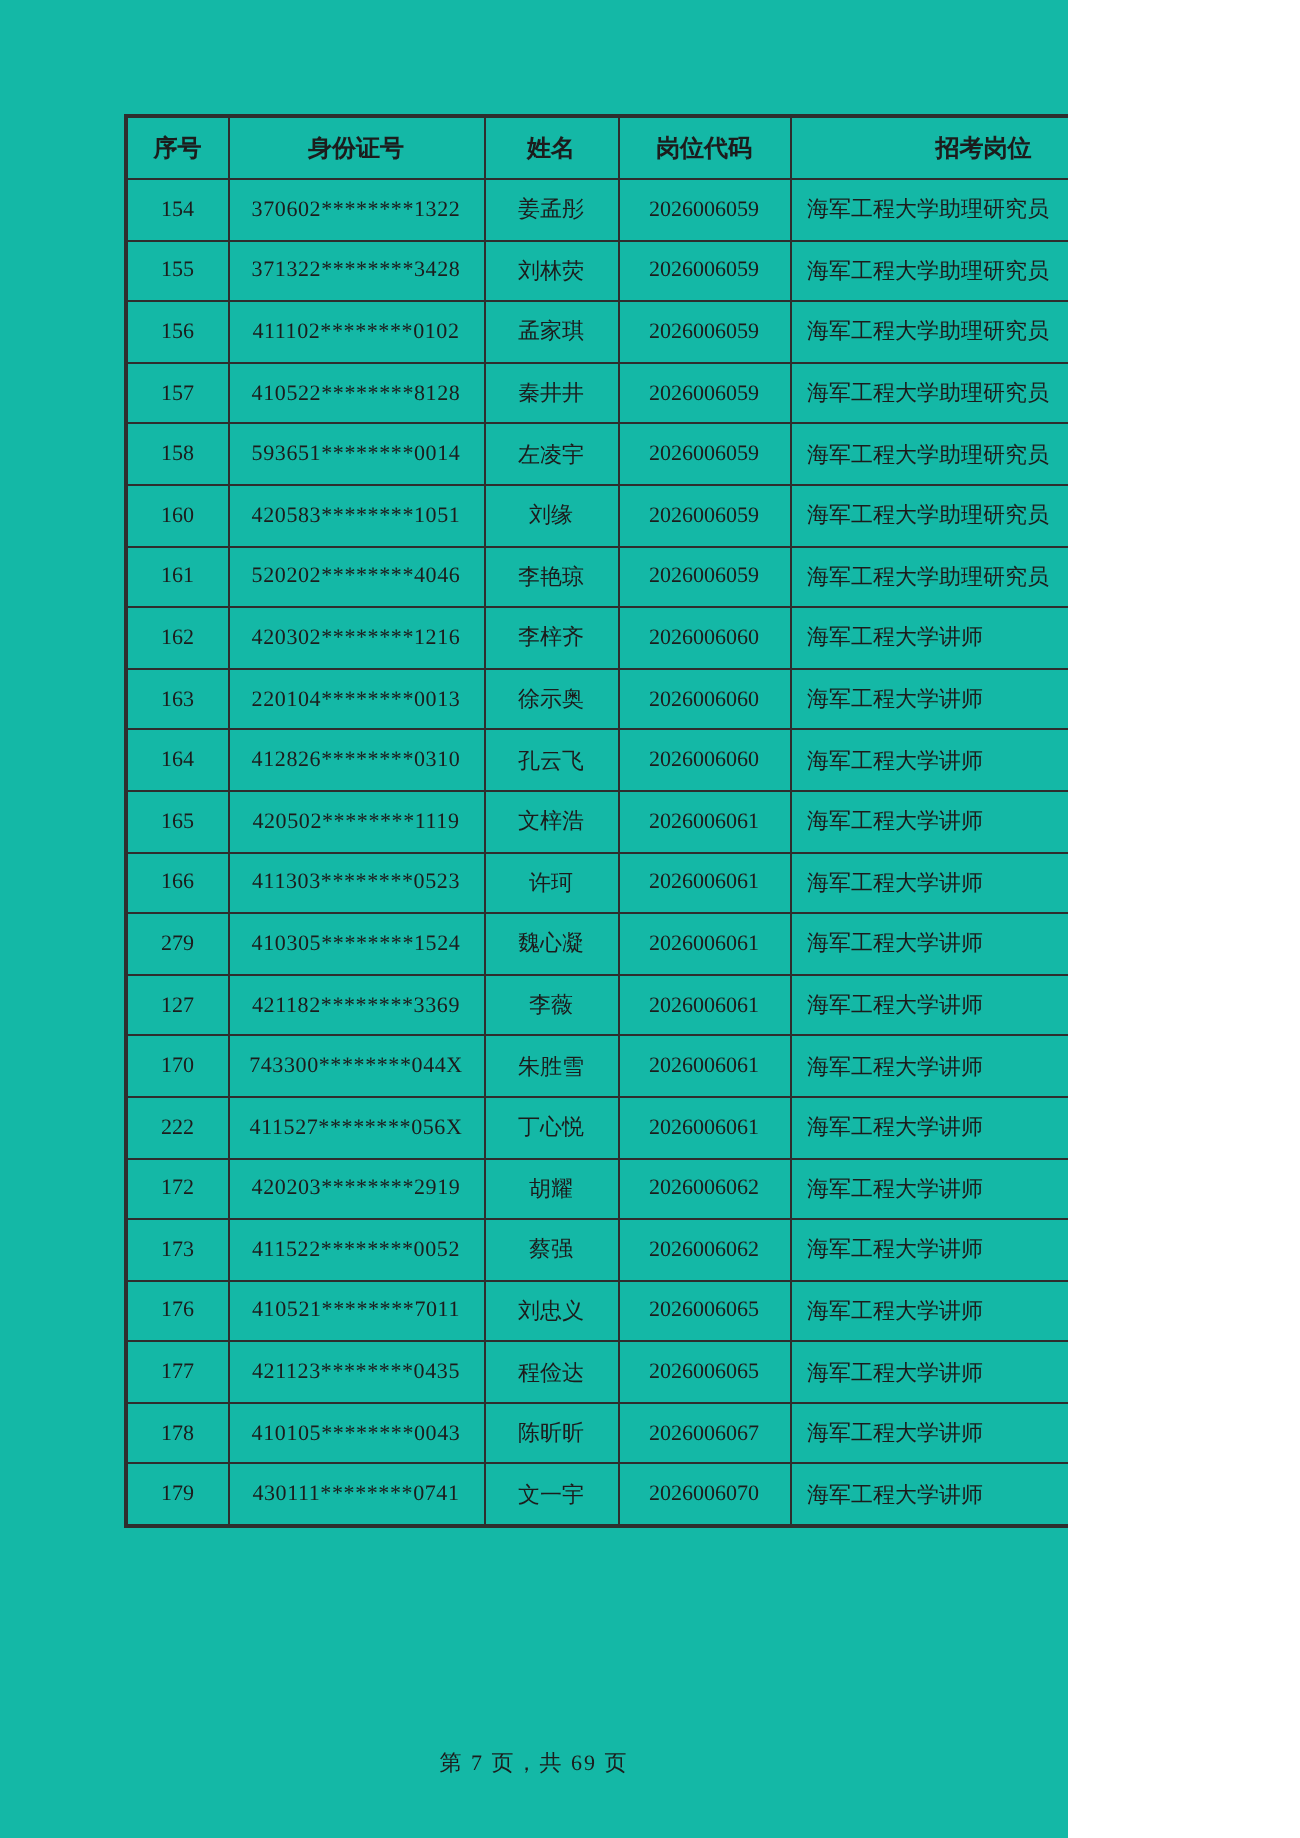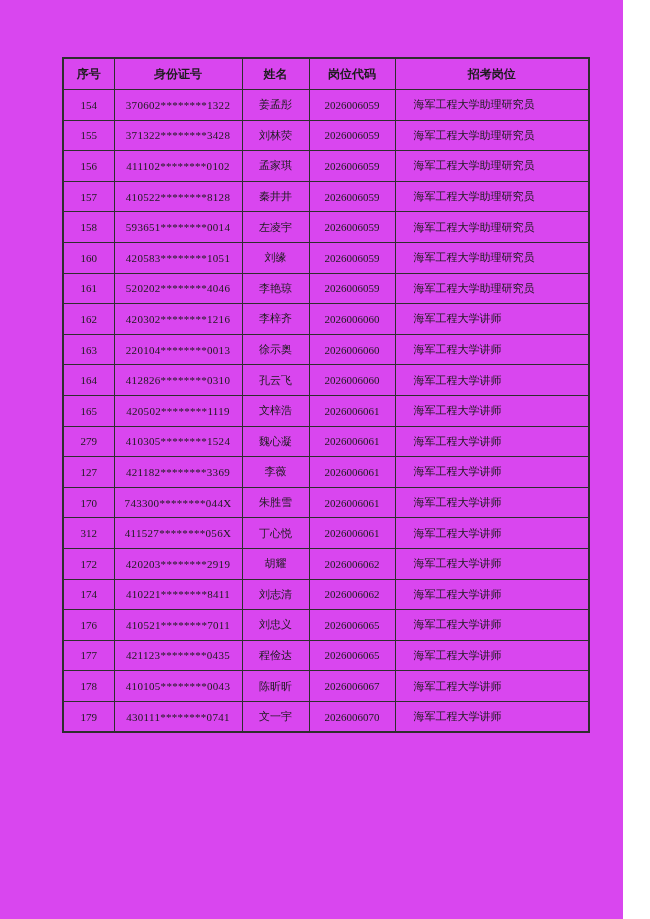--- a/index.html
+++ b/index.html
@@ -2,23 +2,23 @@
 <html><head>
 <meta charset="utf-8">
 <style>
   html, body {
     margin: 0;
     padding: 0;
     background: #ffffff;
   }
   .page {
     position: relative;
-    width: 623px;
+    width: 534px;
     height: 919px;
-    background: #d946ef;
+    background: #14b8a6;
     font-family: "Liberation Serif", "DejaVu Serif", serif;
     color: #1c1c1c;
     overflow: hidden;
   }
   table.roster {
     position: absolute;
     left: 62px;
     top: 57px;
     width: 526px;
     border-collapse: collapse;
@@ -45,21 +45,21 @@
   }
   
   col.c0 { width: 51px; }
   col.c1 { width: 128px; }
   col.c2 { width: 67px; }
   col.c3 { width: 86px; }
   col.c4 { width: 194px; }
   
   table.roster td.c4 {
     text-align: left;
-    padding-left: 18px;
+    padding-left: 8px;
   }
   table.roster td.c1 {
     letter-spacing: 0.3px;
   }
   .footer {
     position: absolute;
     left: 0;
     top: 874px;
     width: 100%;
     text-align: center;
@@ -162,20 +162,27 @@
           <td class="c4">海军工程大学讲师</td>
         </tr>
         <tr>
           <td class="c0">165</td>
           <td class="c1">420502********1119</td>
           <td class="c2">文梓浩</td>
           <td class="c3">2026006061</td>
           <td class="c4">海军工程大学讲师</td>
         </tr>
         <tr>
+          <td class="c0">166</td>
+          <td class="c1">411303********0523</td>
+          <td class="c2">许珂</td>
+          <td class="c3">2026006061</td>
+          <td class="c4">海军工程大学讲师</td>
+        </tr>
+        <tr>
           <td class="c0">279</td>
           <td class="c1">410305********1524</td>
           <td class="c2">魏心凝</td>
           <td class="c3">2026006061</td>
           <td class="c4">海军工程大学讲师</td>
         </tr>
         <tr>
           <td class="c0">127</td>
           <td class="c1">421182********3369</td>
           <td class="c2">李薇</td>
@@ -183,37 +190,37 @@
           <td class="c4">海军工程大学讲师</td>
         </tr>
         <tr>
           <td class="c0">170</td>
           <td class="c1">743300********044X</td>
           <td class="c2">朱胜雪</td>
           <td class="c3">2026006061</td>
           <td class="c4">海军工程大学讲师</td>
         </tr>
         <tr>
-          <td class="c0">312</td>
+          <td class="c0">222</td>
           <td class="c1">411527********056X</td>
           <td class="c2">丁心悦</td>
           <td class="c3">2026006061</td>
           <td class="c4">海军工程大学讲师</td>
         </tr>
         <tr>
           <td class="c0">172</td>
           <td class="c1">420203********2919</td>
           <td class="c2">胡耀</td>
           <td class="c3">2026006062</td>
           <td class="c4">海军工程大学讲师</td>
         </tr>
         <tr>
-          <td class="c0">174</td>
-          <td class="c1">410221********8411</td>
-          <td class="c2">刘志清</td>
+          <td class="c0">173</td>
+          <td class="c1">411522********0052</td>
+          <td class="c2">蔡强</td>
           <td class="c3">2026006062</td>
           <td class="c4">海军工程大学讲师</td>
         </tr>
         <tr>
           <td class="c0">176</td>
           <td class="c1">410521********7011</td>
           <td class="c2">刘忠义</td>
           <td class="c3">2026006065</td>
           <td class="c4">海军工程大学讲师</td>
         </tr>
@@ -234,14 +241,15 @@
         <tr>
           <td class="c0">179</td>
           <td class="c1">430111********0741</td>
           <td class="c2">文一宇</td>
           <td class="c3">2026006070</td>
           <td class="c4">海军工程大学讲师</td>
         </tr>
       </tbody>
   </table>
 
+  <div class="footer">第 7 页，共 69 页</div>
 
 </div>
 
 </body></html>

